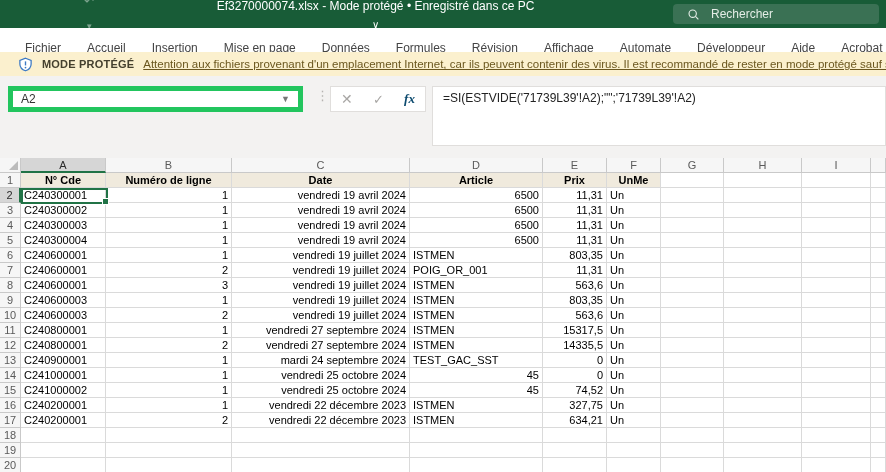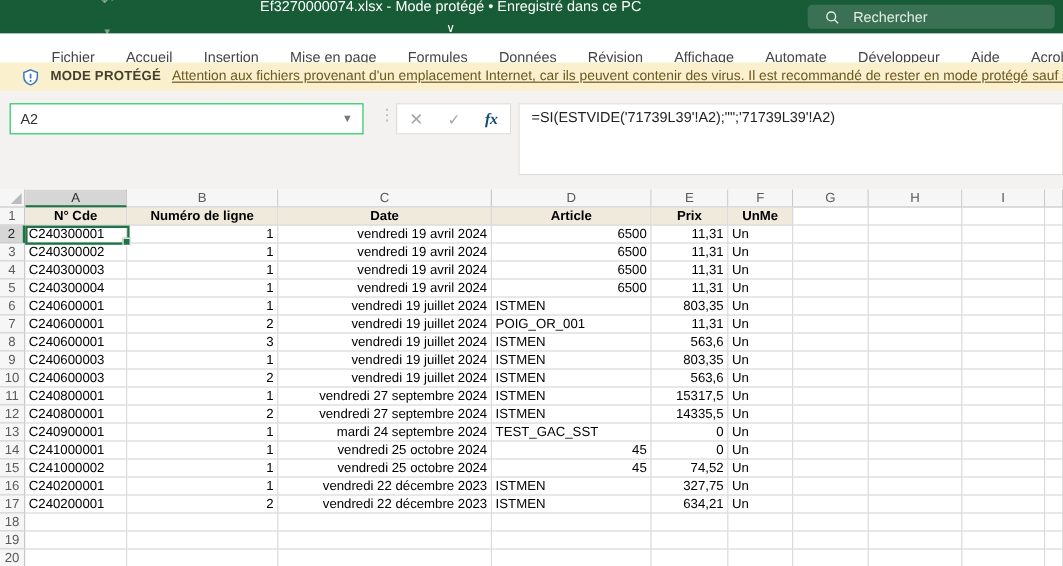--- a/index.html
+++ b/index.html
@@ -16,32 +16,32 @@
   .qat-ico{display:inline-flex;align-items:center;justify-content:center;width:16px;height:16px;}
   .dim{opacity:.45;}
   .caret{font-size:9px;line-height:16px;}
   .doc-title{margin-left:52px;white-space:nowrap;display:flex;align-items:center;gap:6px;cursor:default;flex-direction:column;}
   .title-caret{font-size:10px;}
   .search-box{margin-left:auto;margin-right:7px;width:206px;height:20px;background:#3A7154;border-radius:4px;
     display:flex;align-items:center;gap:10px;padding-left:12px;box-sizing:border-box;color:#E4EDE6;cursor:text;}
 
   
   .tabs{position:absolute;top:28px;left:0;width:100%;height:40px;background:#fff;
-    display:flex;align-items:center;padding-left:30px;box-sizing:border-box;}
+    display:flex;align-items:center;padding-left:12px;box-sizing:border-box;}
   .tab{font-size:12px;color:#444;padding:0 13px;line-height:24px;white-space:nowrap;cursor:pointer;}
 
   
   .protected-bar{position:absolute;top:52px;left:0;width:100%;height:24px;background:#FBF0CE;
     display:flex;align-items:center;gap:9px;padding-left:18px;box-sizing:border-box;white-space:nowrap;overflow:hidden;}
   .pm-label{font-size:11px;font-weight:bold;color:#45402E;letter-spacing:.2px;}
   .pm-message{font-size:11.5px;color:#6B571F;text-decoration:underline;cursor:pointer;}
 
   
   .formula-area{position:absolute;top:76px;left:0;width:100%;height:82px;background:#F3F2F1;}
-  .name-box{position:absolute;left:8px;top:10px;width:295px;height:26px;background:#fff;border:1px solid #22c55e;
+  .name-box{position:absolute;left:8px;top:10px;width:295px;height:26px;background:#fff;border:5px solid #22c55e;
     box-sizing:border-box;display:flex;align-items:center;padding:0 8px;font-size:12px;color:#333;cursor:text;}
   .name-box .nb-caret{margin-left:auto;color:#777;font-size:9px;}
   .fx-dots{position:absolute;left:316px;top:12px;color:#B5B3B0;font-size:13px;}
   .fx-group{position:absolute;left:330px;top:10px;width:96px;height:26px;background:#fff;border:1px solid #E0DEDC;
     box-sizing:border-box;display:flex;align-items:center;justify-content:space-around;}
   .fx-x{color:#A8A6A4;font-size:14px;cursor:pointer;}
   .fx-check{color:#A8A6A4;font-size:13px;cursor:pointer;}
   .fx-fx{color:#0c4a6e;font-size:13px;font-style:italic;font-family:"Liberation Serif",serif;font-weight:bold;cursor:pointer;}
   .formula-box{position:absolute;left:432px;top:10px;right:0;height:60px;background:#fff;border:1px solid #E0DEDC;
     box-sizing:border-box;padding:4px 10px;font-size:12px;color:#222;white-space:nowrap;overflow:hidden;cursor:text;}
@@ -101,22 +101,22 @@
       </span>
       <span>Rechercher</span>
     </div>
   </div>
 
   <div class="tabs">
       <div class="tab">Fichier</div>
       <div class="tab">Accueil</div>
       <div class="tab">Insertion</div>
       <div class="tab">Mise en page</div>
+      <div class="tab">Données</div>
       <div class="tab">Formules</div>
-      <div class="tab">Données</div>
       <div class="tab">Révision</div>
       <div class="tab">Affichage</div>
       <div class="tab">Automate</div>
       <div class="tab">Développeur</div>
       <div class="tab">Aide</div>
       <div class="tab">Acrobat</div>
     </div>
 
   <div class="protected-bar">
     <span style="display:inline-flex;">

